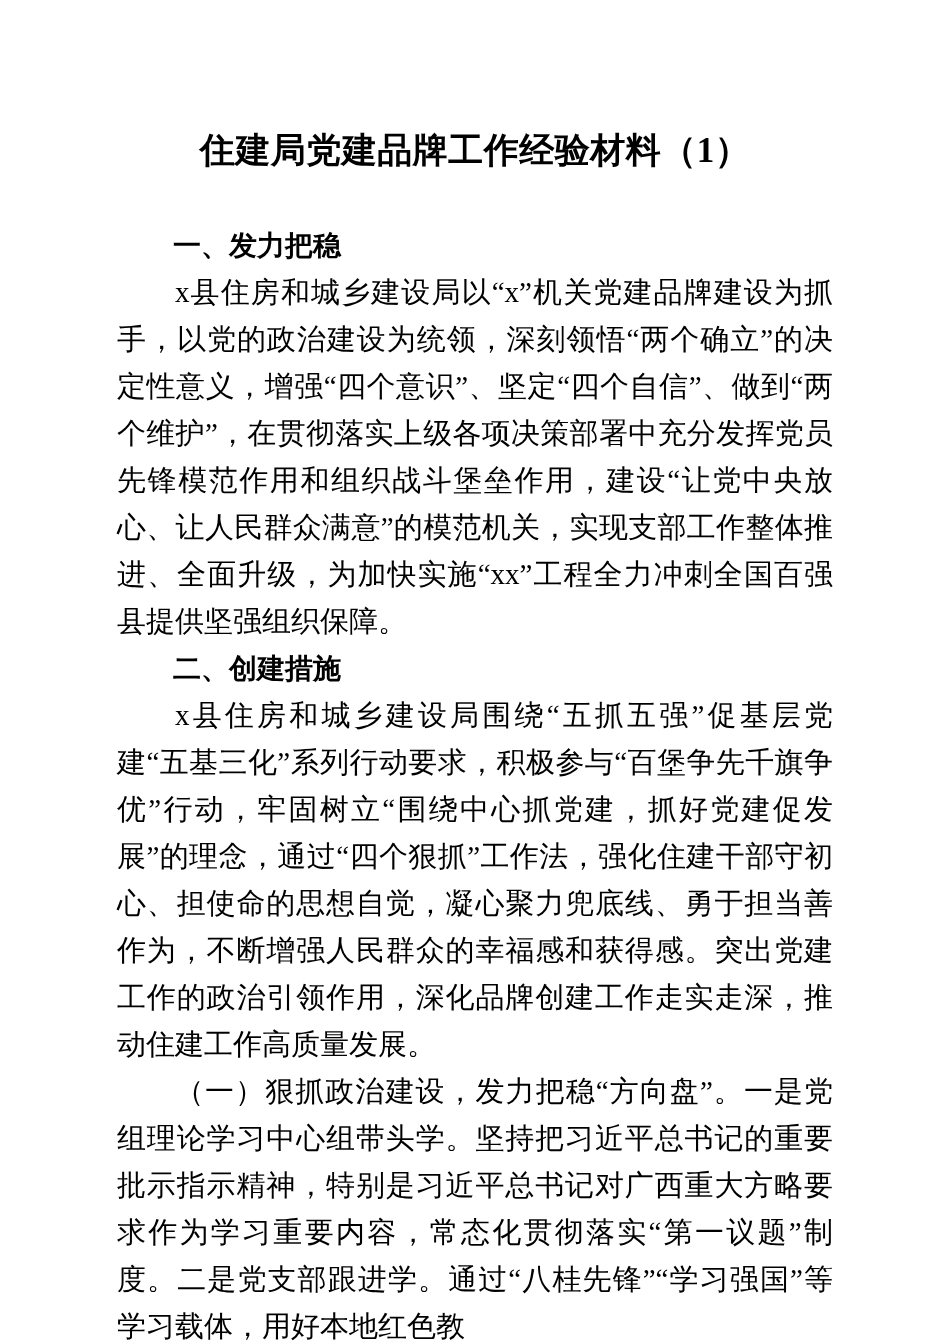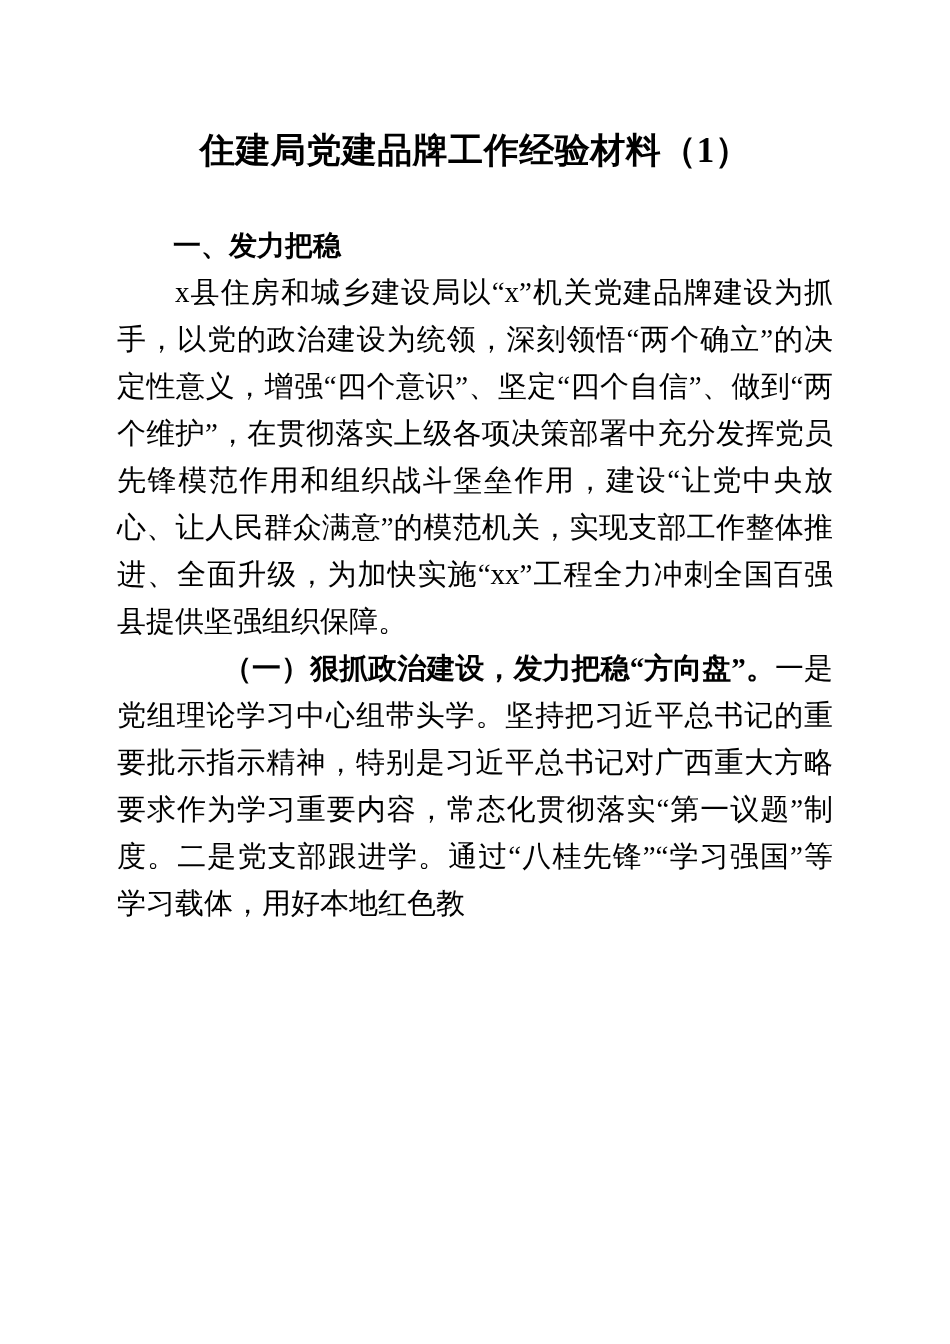--- a/index.html
+++ b/index.html
@@ -36,32 +36,33 @@
   }
   .para {
     margin: 0;
     font-size: 29px;
     line-height: 47px;
     text-align: justify;
     text-indent: 2em;
     word-break: break-all;
   }
   .para .lead {
-    font-weight: bold;
-    margin-left: 48px;
+    font-weight: normal;
   }
 </style>
 </head>
 <body>
 
 <div class="page">
 
   <h1 class="doc-title">住建局党建品牌工作经验材料（1）</h1>
 
   <h2 class="section-heading">一、发力把稳</h2>
 
   <p class="para">x县住房和城乡建设局以“x”机关党建品牌建设为抓手，以党的政治建设为统领，深刻领悟“两个确立”的决定性意义，增强“四个意识”、坚定“四个自信”、做到“两个维护”，在贯彻落实上级各项决策部署中充分发挥党员先锋模范作用和组织战斗堡垒作用，建设“让党中央放心、让人民群众满意”的模范机关，实现支部工作整体推进、全面升级，为加快实施“xx”工程全力冲刺全国百强县提供坚强组织保障。</p>
 
+  <h2 class="section-heading">二、创建措施</h2>
 
+  <p class="para">x县住房和城乡建设局围绕“五抓五强”促基层党建“五基三化”系列行动要求，积极参与“百堡争先千旗争优”行动，牢固树立“围绕中心抓党建，抓好党建促发展”的理念，通过“四个狠抓”工作法，强化住建干部守初心、担使命的思想自觉，凝心聚力兜底线、勇于担当善作为，不断增强人民群众的幸福感和获得感。突出党建工作的政治引领作用，深化品牌创建工作走实走深，推动住建工作高质量发展。</p>
 
   <p class="para"><span class="lead">（一）狠抓政治建设，发力把稳“方向盘”。</span><span>一是党组理论学习中心组带头学。坚持把习近平总书记的重要批示指示精神，特别是习近平总书记对广西重大方略要求作为学习重要内容，常态化贯彻落实“第一议题”制度。二是党支部跟进学。通过“八桂先锋”“学习强国”等学习载体，用好本地红色教</span></p>
 
 </div>
 
 </body></html>

